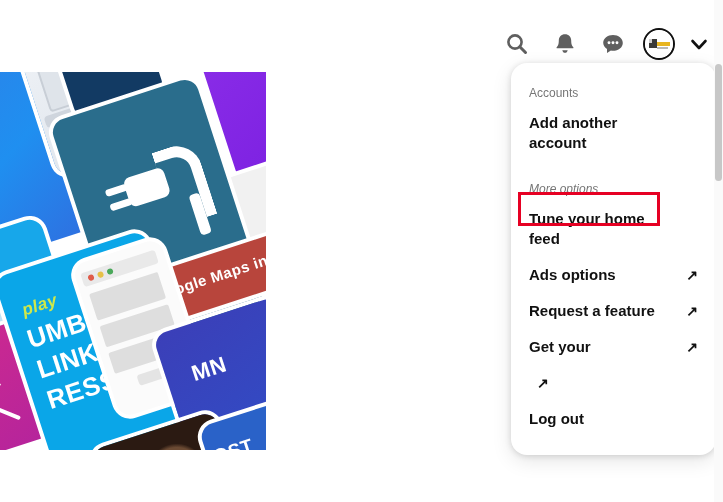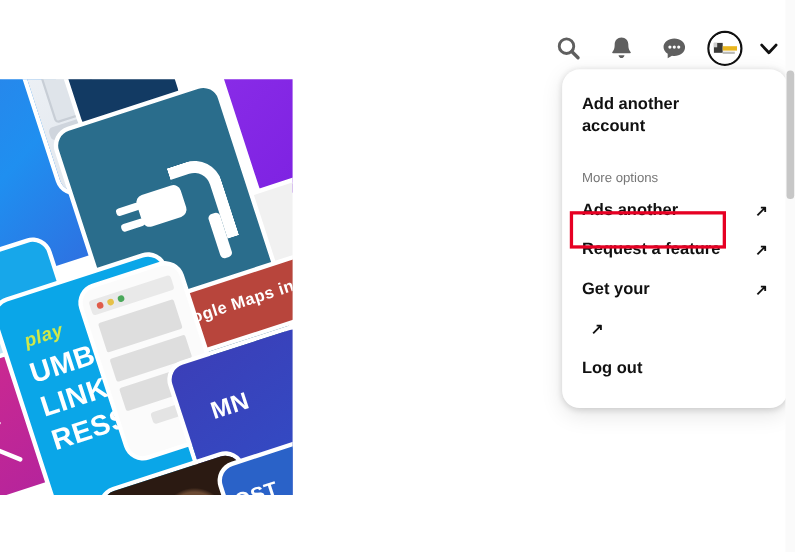--- a/index.html
+++ b/index.html
@@ -492,31 +492,35 @@
 
     <div class="card c-blue3">
       <span class="lbl" style="left:6px; top:22px; font-size:19px;">OST</span>
 
     </div>
 
   </div>
 
   <div id="account-menu">
 
+    <div class="section-label">Accounts</div>
 
     <div class="menu-item">
       <span class="mi-label">Add another account</span>
     </div>
 
-    <div class="section-label" style="padding-top:20px;">More options</div>
-
-
-
-    <div class="menu-item">
-      <span class="mi-label">Ads another</span>
+    <div class="section-label" style="padding-top:20px;font-style:italic;">More options</div>
+
+
+    <div class="menu-item">
+      <span class="mi-label">Tune your home feed</span>
+    </div>
+
+    <div class="menu-item">
+      <span class="mi-label">Ads options</span>
       <span class="ext-icon">↗</span>
     </div>
 
     <div class="menu-item">
       <span class="mi-label">Request a feature</span>
       <span class="ext-icon">↗</span>
     </div>
 
     <div class="menu-item">
       <span class="mi-label">Get your</span>

